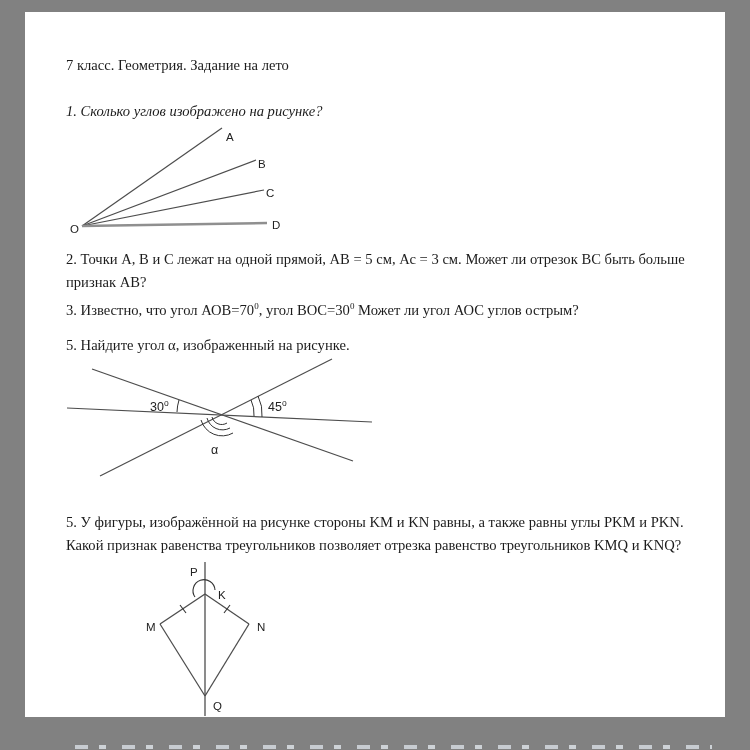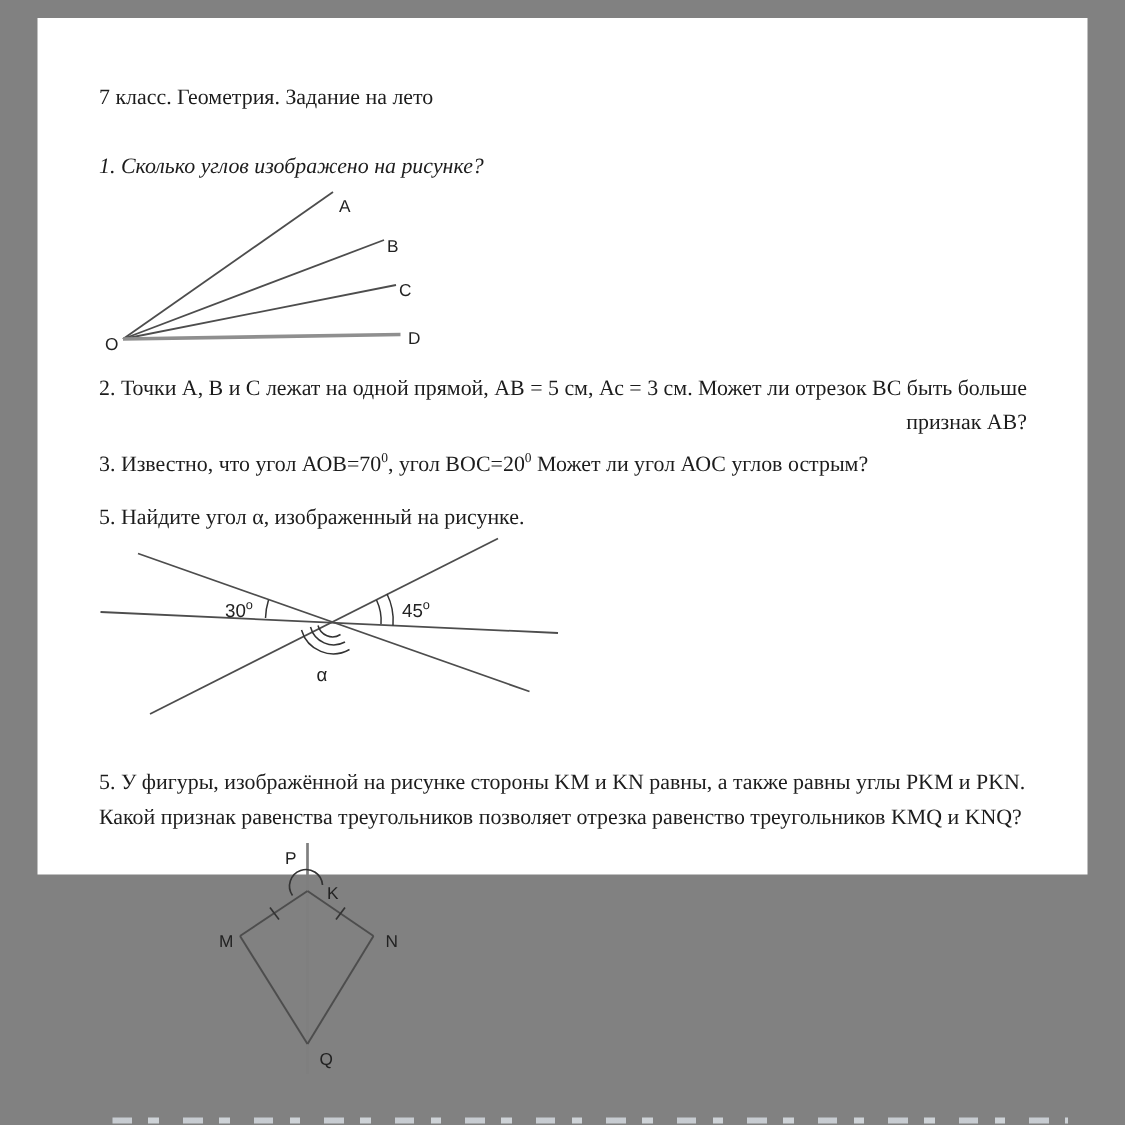--- a/index.html
+++ b/index.html
@@ -9,21 +9,21 @@
     height: 750px;
     overflow: hidden;
     background: #818181;
     font-family: "Liberation Serif", serif;
   }
   .page {
     position: absolute;
     left: 25px;
     top: 12px;
     width: 700px;
-    height: 571px;
+    height: 705px;
     background: #ffffff;
   }
   .txt {
     position: absolute;
     left: 41px;
     color: #1c1c1c;
     font-size: 14.6px;
     line-height: 22.5px;
     white-space: nowrap;
   }
@@ -74,26 +74,26 @@
       <line x1="82" y1="226" x2="264" y2="190"></line>
     </g>
     <line x1="82" y1="226" x2="267" y2="223" stroke="#8f8f8f" stroke-width="2.4"></line>
     <text class="fig-label" x="226" y="141">A</text>
     <text class="fig-label" x="258" y="168">B</text>
     <text class="fig-label" x="266" y="197">C</text>
     <text class="fig-label" x="272" y="229">D</text>
     <text class="fig-label" x="70" y="233">O</text>
   </svg>
 
-  <div class="txt" style="top:236px;text-align:right;">
+  <div class="txt" style="top:236px;">
     <div>2. Точки А, В и С лежат на одной прямой, АВ = 5 см, Ас = 3 см. Может ли отрезок ВС быть больше</div>
     <div>признак АВ?</div>
   </div>
 
-  <div class="txt" style="top:287px;"><span>3. Известно, что угол АОВ=70</span><sup>0</sup><span>, угол ВОС=20</span><sup>0</sup><span> Может ли угол АОС углов острым?</span></div>
+  <div class="txt" style="top:287px;"><span>3. Известно, что угол АОВ=70</span><sup>0</sup><span>, угол ВОС=30</span><sup>0</sup><span> Может ли угол АОС углов острым?</span></div>
 
   <div class="txt" style="top:322px;">5. Найдите угол α, изображенный на рисунке.</div>
 
   <svg class="fig" style="left:35px; top:338px;" width="322" height="135" viewBox="60 350 322 135">
     <g stroke="#4d4d4d" stroke-width="1.2" fill="none">
       <line x1="92" y1="369" x2="353" y2="461"></line>
       <line x1="67" y1="408" x2="372" y2="422"></line>
       <line x1="100" y1="476" x2="332" y2="359"></line>
     </g>
     <g stroke="#333333" stroke-width="1" fill="none">

